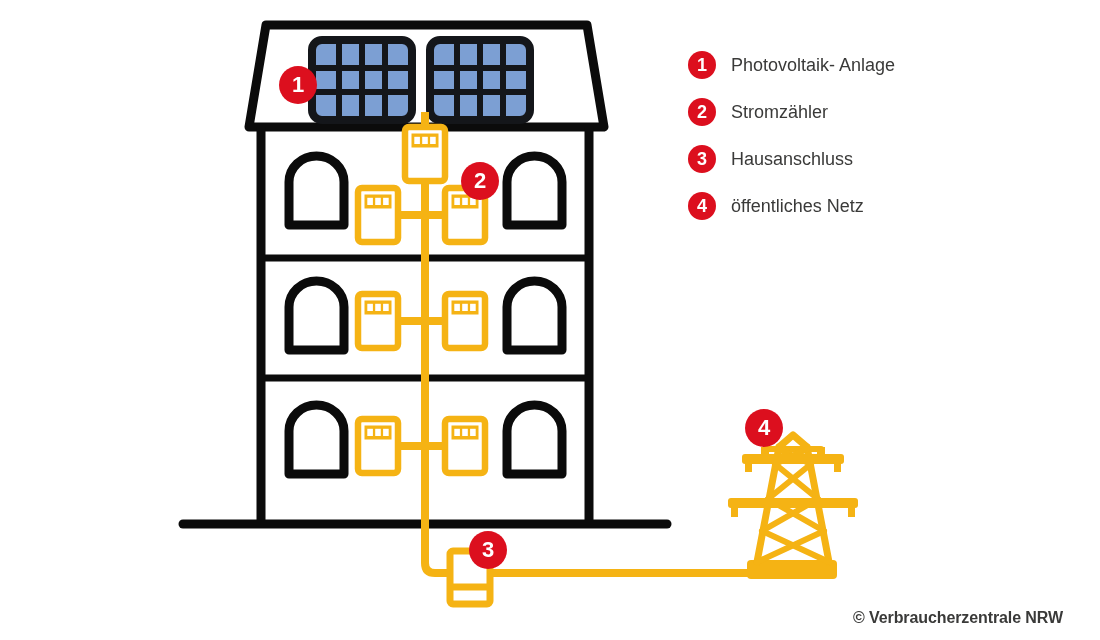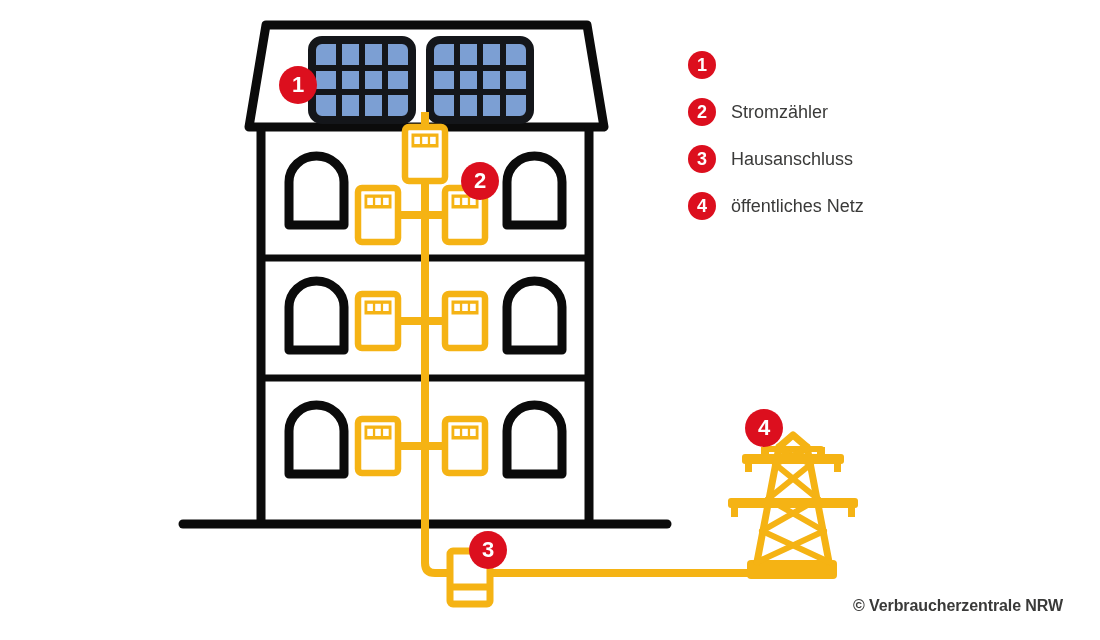--- a/index.html
+++ b/index.html
@@ -37,21 +37,21 @@
   .legend{position:absolute;left:688px;top:51px;}
   .legend-row{display:flex;align-items:center;margin-bottom:19px;height:28px;}
   .legend-badge{
     width:28px;height:28px;border-radius:50%;background:var(--c-red);color:#fff;
     display:flex;align-items:center;justify-content:center;
     font-weight:bold;font-size:18px;line-height:1;flex:0 0 28px;
   }
   .legend-label{margin-left:15px;color:var(--c-text);font-size:18px;white-space:nowrap;}
 
   .copyright{
-    position:absolute;right:37px;bottom:25px;color:var(--c-text);
+    position:absolute;right:37px;bottom:13px;color:var(--c-text);
     font-size:16px;font-weight:bold;letter-spacing:-0.1px;white-space:nowrap;
   }
 </style>
 </head>
 <body>
 
 <div class="stage">
 
   <svg width="1100" height="640" viewBox="0 0 1100 640">
     <defs>
@@ -160,20 +160,21 @@
   <div class="badge" style="left:469px;top:531px;">
     <span>3</span>
   </div>
   <div class="badge" style="left:745px;top:409px;">
     <span>4</span>
   </div>
 
   <div class="legend">
     <div class="legend-row">
       <div class="legend-badge">1</div>
+      <div class="legend-label">Photovoltaik- Anlage</div>
     </div>
     <div class="legend-row">
       <div class="legend-badge">2</div>
       <div class="legend-label">Stromzähler</div>
     </div>
     <div class="legend-row">
       <div class="legend-badge">3</div>
       <div class="legend-label">Hausanschluss</div>
     </div>
     <div class="legend-row">

